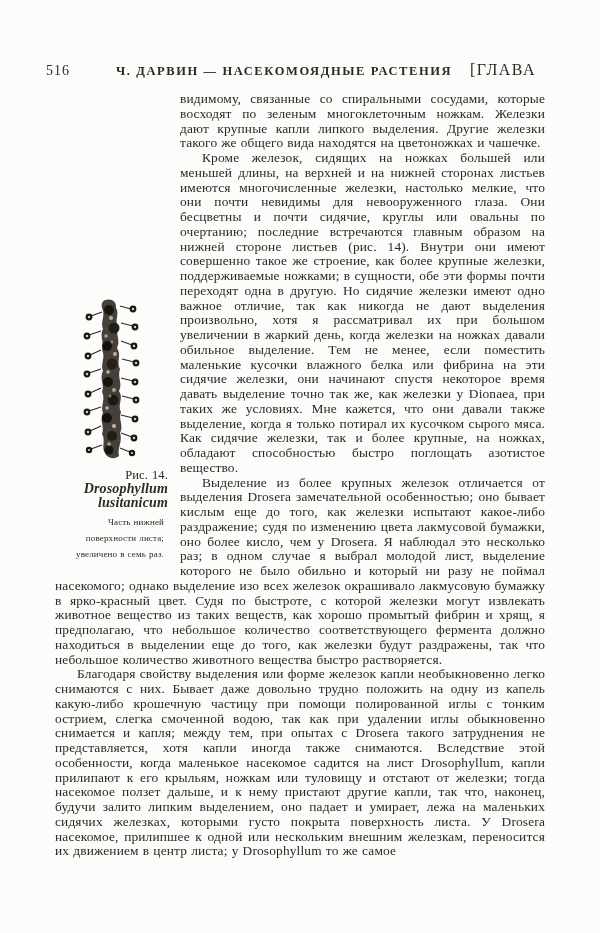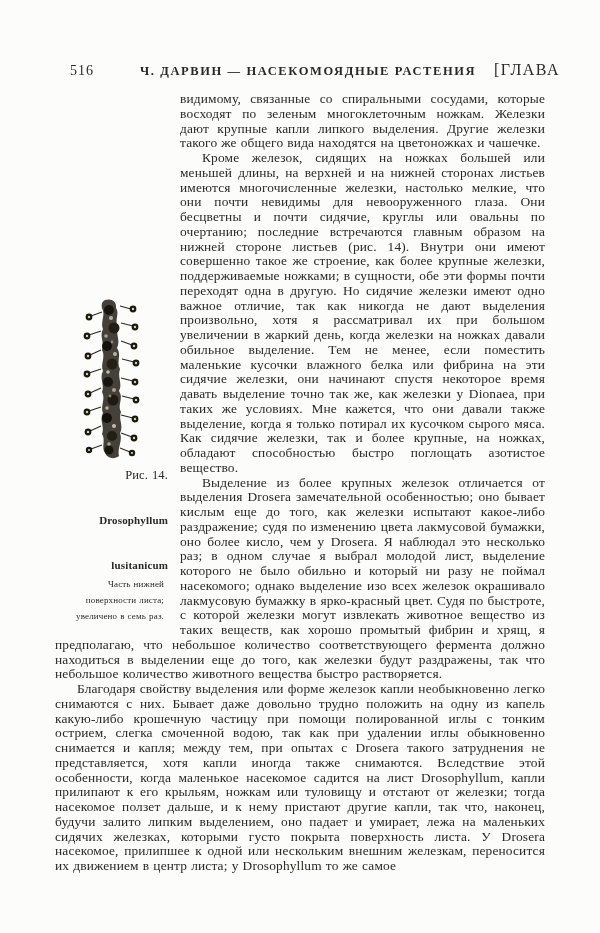--- a/index.html
+++ b/index.html
@@ -12,21 +12,21 @@
     position:relative;
     width:600px;height:933px;
     background:#fcfcfa;
     color:#2b2925;
     overflow:hidden;
     box-sizing:border-box;
   }
   
   .running-head{
     position:absolute;
-    top:61px;left:70px;width:490px;
+    top:61px;left:46px;width:490px;
     display:flex;align-items:baseline;
     font-size:13px;
   }
   .folio{width:70px;text-align:left;font-size:14px;letter-spacing:1px;}
   .head-title{flex:1;text-align:left;font-weight:bold;font-size:12.5px;letter-spacing:1.6px;white-space:nowrap;}
   .head-chapter{width:70px;text-align:right;font-size:16px;letter-spacing:1.5px;}
 
   
   .body-text{
     position:absolute;
@@ -42,21 +42,21 @@
 
   
   .figure-float{
     float:left;
     width:113px;
     margin:206px 12px 4px 0;
     text-align:right;
   }
   .fig-art{display:block;margin:0 auto;}
   .fig-label{font-size:12.5px;margin-top:9px;line-height:13px;}
-  .fig-species{font-size:11px;font-weight:bold;line-height:14px;margin-top:31px;}
+  .fig-species{font-size:14px;font-style:italic;font-weight:bold;line-height:14px;}
   .fig-caption{font-size:9px;line-height:16px;margin-top:4px;padding:0 4px;}
 </style>
 </head>
 <body>
 
 <div class="page">
 
   <div class="running-head">
     <span class="folio">516</span>
     <span class="head-title">Ч. ДАРВИН — НАСЕКОМОЯДНЫЕ РАСТЕНИЯ</span>

